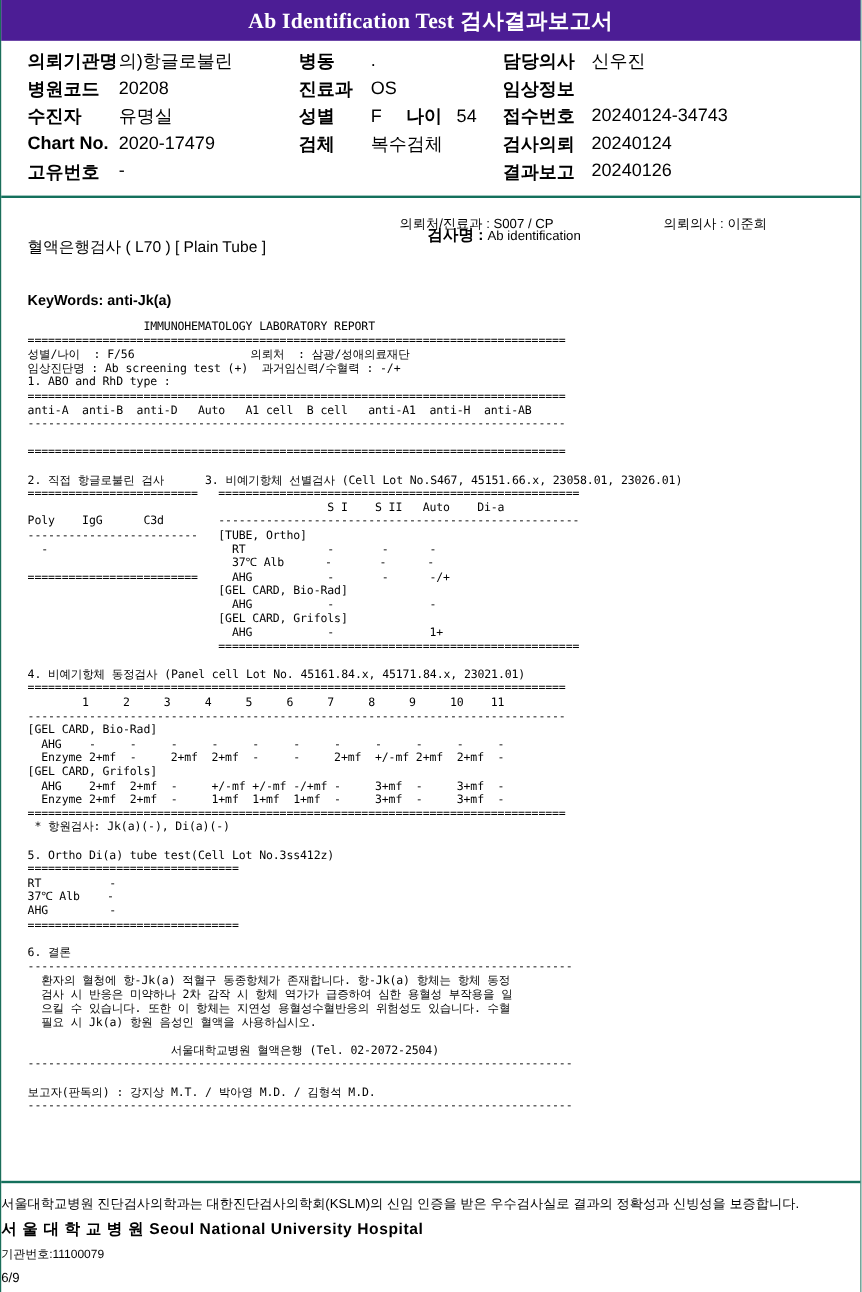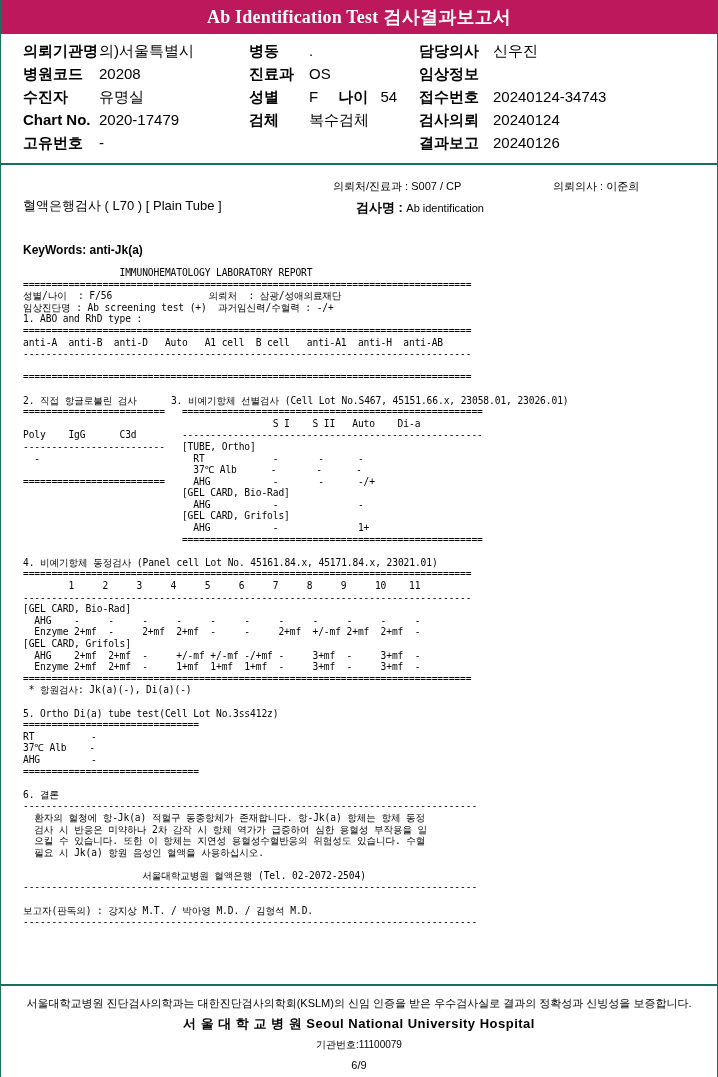--- a/index.html
+++ b/index.html
@@ -17,21 +17,21 @@
   .page {
     width: 718px;
     height: 1077px;
     position: relative;
     box-sizing: border-box;
     border-left: 1px solid #1b6e5a;
     border-right: 1px solid #1b6e5a;
   }
   
   .title-bar {
-    background: #be185d;
+    background: #4c1d95;
     color: #ffffff;
     height: 34px;
     line-height: 34px;
     text-align: center;
     font-size: 18px;
     font-weight: bold;
     letter-spacing: 0.2px;
   }
   .title-bar .en { font-family: "Liberation Serif", serif; font-weight: bold; }
   .meta {
@@ -82,21 +82,21 @@
   }
   .ref-doc {
     position: absolute;
     left: 530px;
     top: 0;
     font-size: 11px;
   }
   .exam-name {
     position: absolute;
     left: 333px;
-    top: 20px;
+    top: 8px;
     font-size: 12px;
   }
   .exam-name b { font-size: 13px; }
   .exam-name .val { font-size: 11px; }
   .keywords {
     font-size: 12px;
     margin-top: 20px;
     font-weight: bold;
   }
   pre.report {
@@ -107,21 +107,21 @@
     white-space: pre;
     letter-spacing: -0.1px;
   }
   
   .footer {
     position: absolute;
     left: 0;
     right: 0;
     bottom: 0;
     border-top: 2px solid #14705c;
-    text-align: center;
+    text-align: left;
     padding-top: 10px;
     padding-bottom: 6px;
     font-size: 10.5px;
   }
   .footer .f1 { font-size: 11px; }
   .footer .f2 { font-size: 13px; font-weight: bold; margin-top: 4px; letter-spacing: 0.5px;}
   .footer .f3 { font-size: 10.5px; margin-top: 5px; }
   .footer .f4 { font-size: 10px; margin-top: 5px; }
   .footer .f5 { font-size: 11px; margin-top: 7px; }
 </style>
@@ -132,21 +132,21 @@
 
   <div class="title-bar">
     <span class="en">Ab Identification Test</span><span> 검사결과보고서</span>
   </div>
 
   <div class="meta">
     <table>
       <tbody>
           <tr>
         <td class="lbl c1">의뢰기관명</td>
-        <td class="c2">의)서울특별시</td>
+        <td class="c2">의)항글로불린</td>
         <td class="lbl c3">병동</td>
         <td class="c4">.</td>
         <td class="lbl c5">담당의사</td>
         <td class="c6">신우진</td>
       </tr>
       <tr>
         <td class="lbl">병원코드</td>
         <td>20208</td>
         <td class="lbl">진료과</td>
         <td>OS</td>

